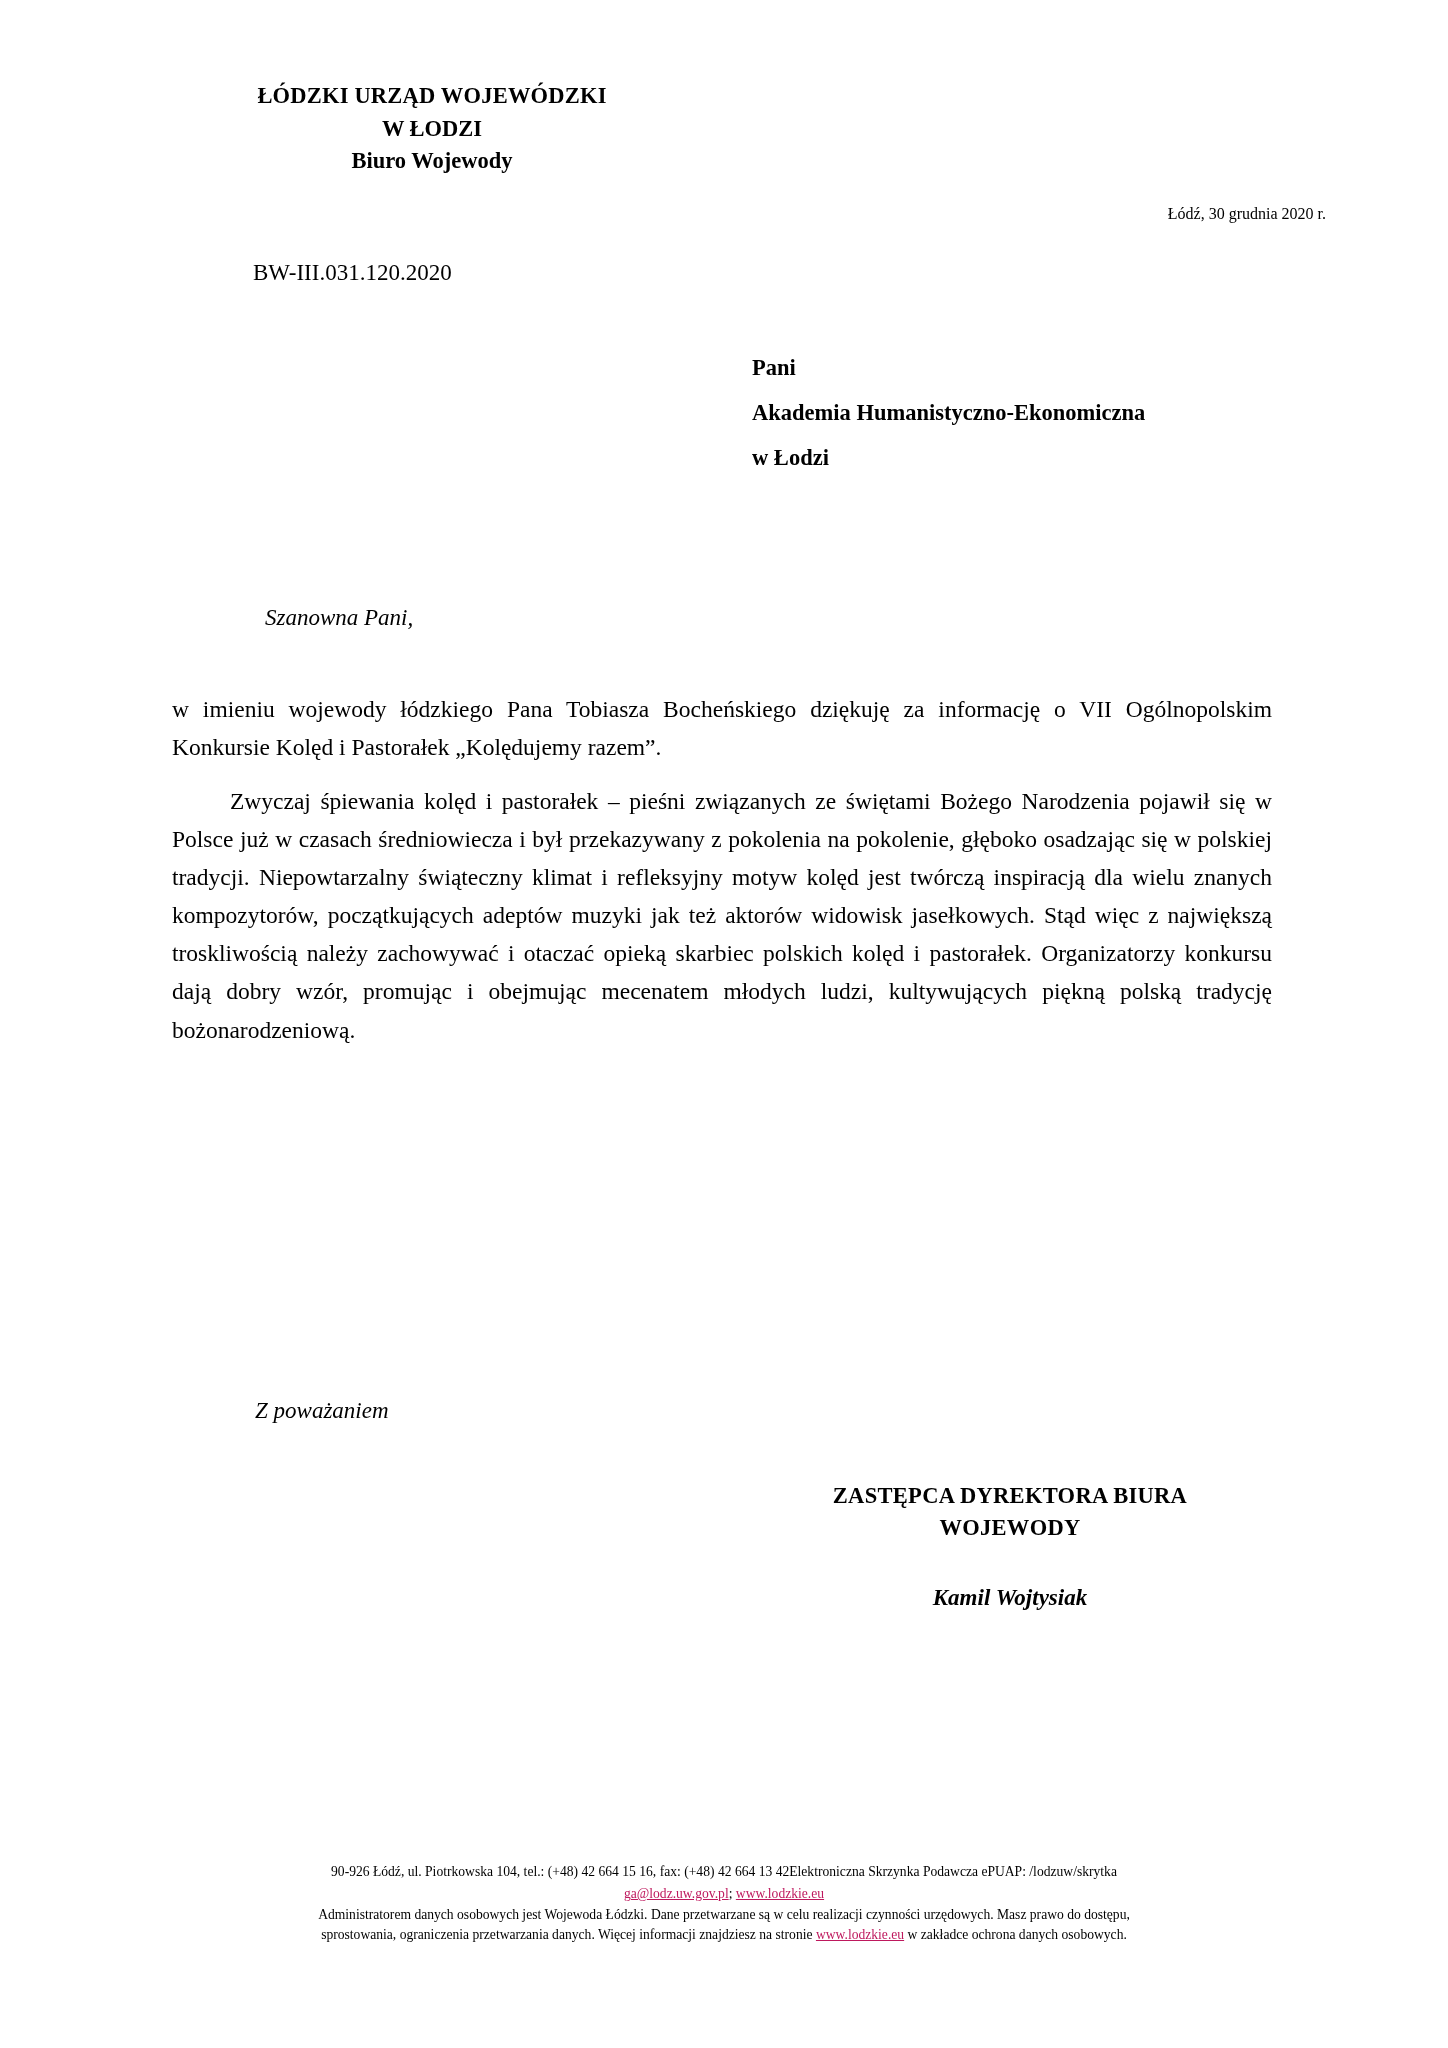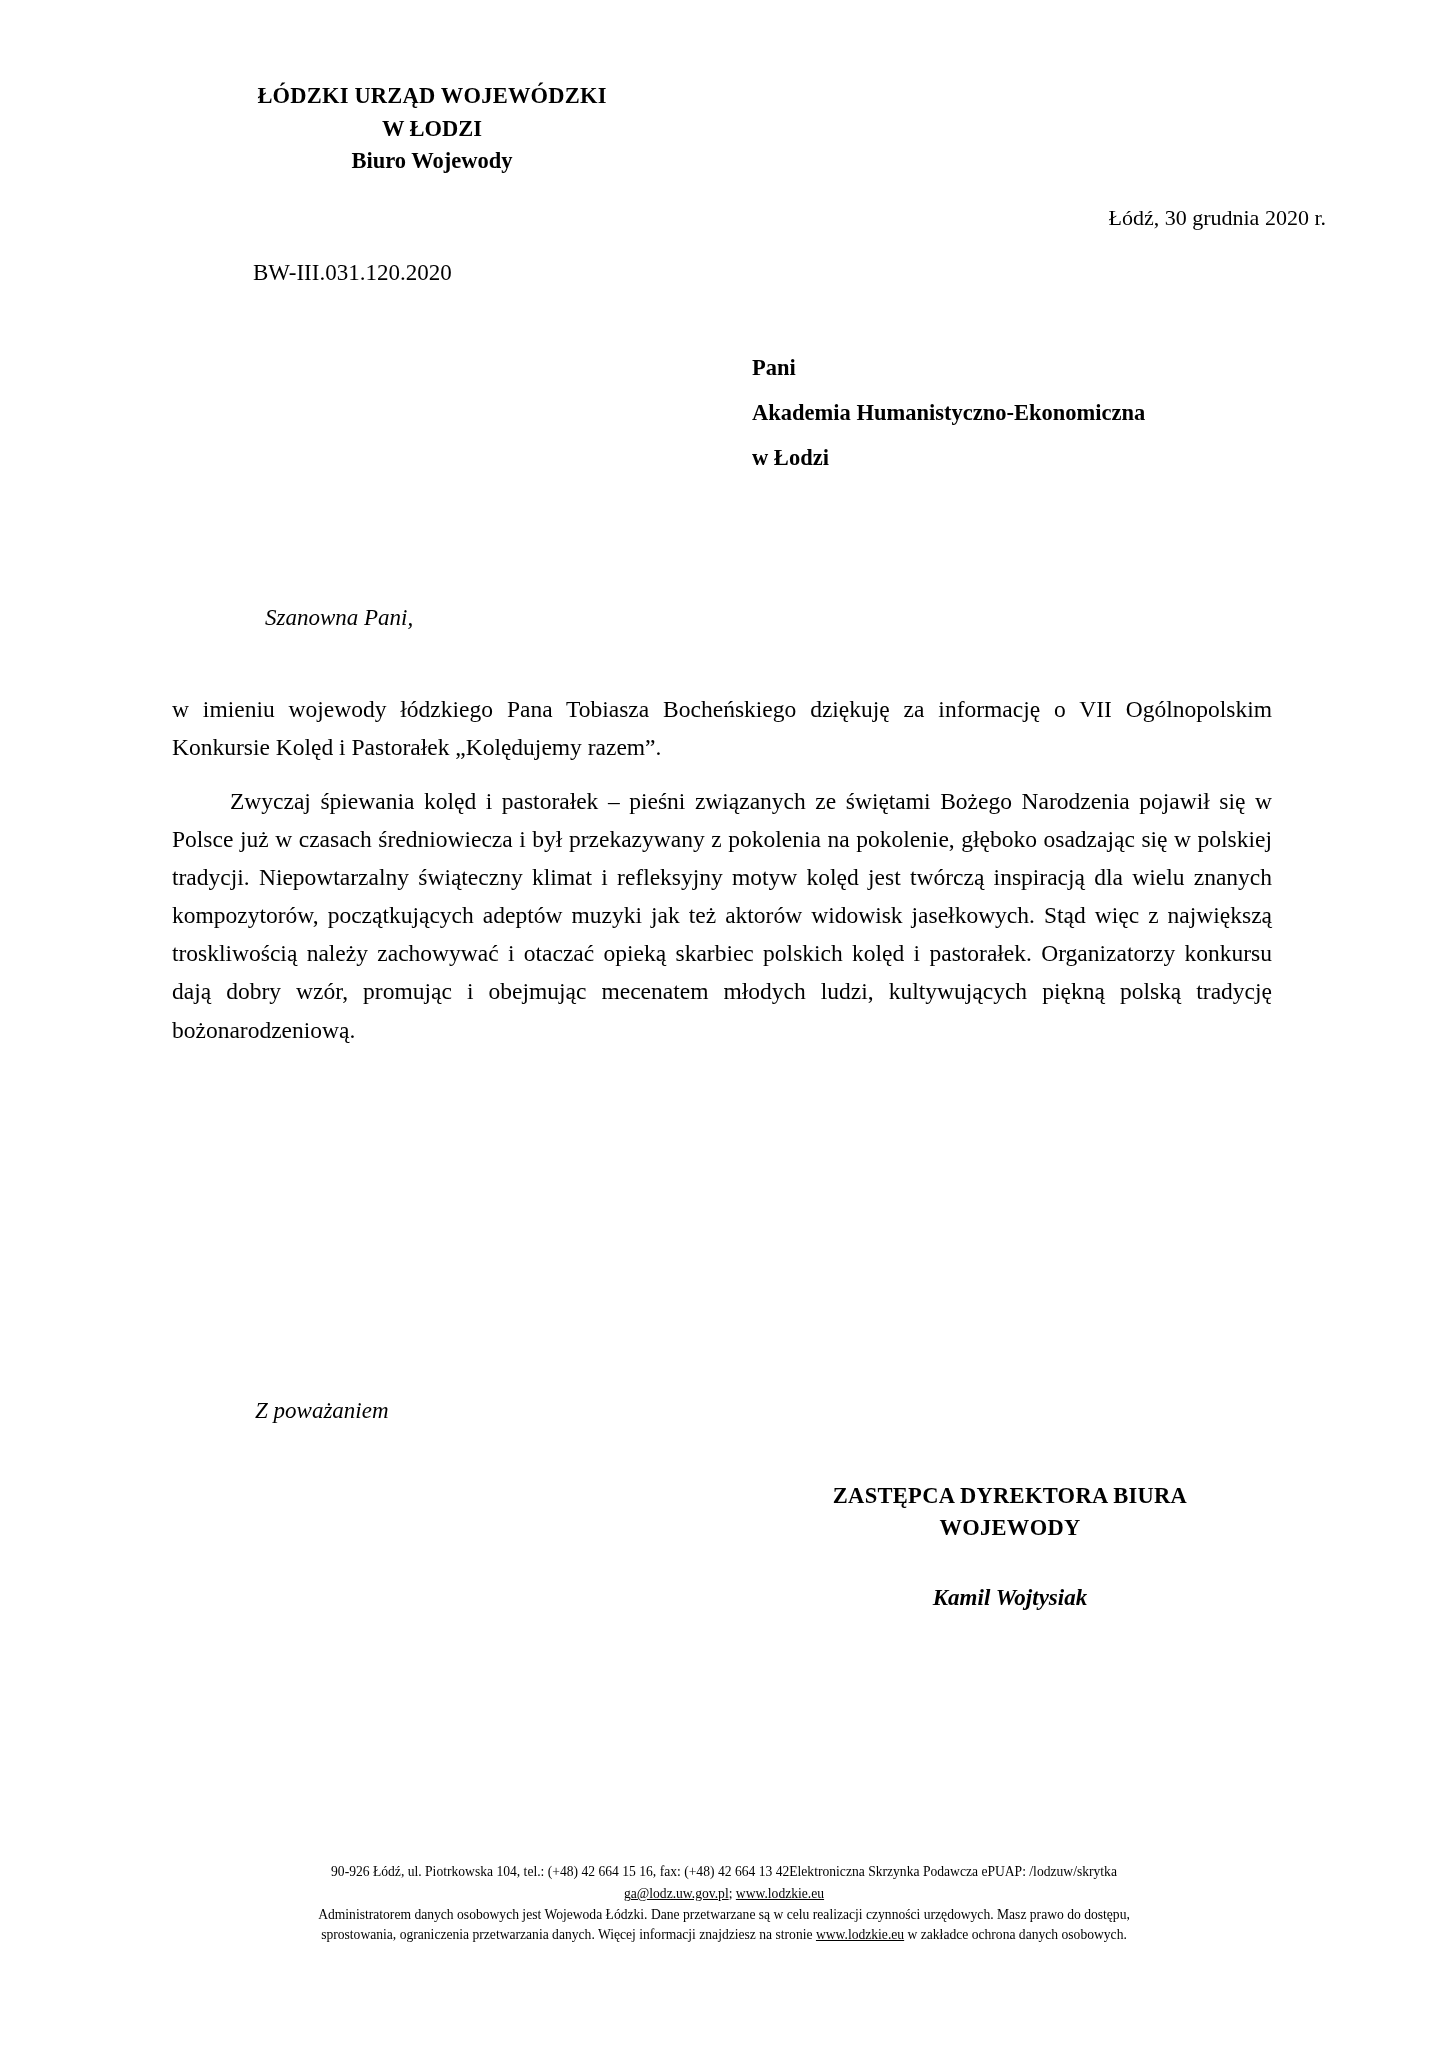--- a/index.html
+++ b/index.html
@@ -35,21 +35,21 @@
   }
   .letterhead .l1 { letter-spacing: .2px; }
   .letterhead .l2 { }
   .letterhead .l3 { }
 
   
   .place-date {
     position: absolute;
     right: 122px;
     top: 205px;
-    font-size: 22px;
+    font-size: 16px;
   }
 
   
   .ref-no {
     position: absolute;
     left: 253px;
     top: 260px;
     font-size: 23px;
   }
 
@@ -126,21 +126,21 @@
     left: 0;
     right: 0;
     top: 1862px;
     text-align: center;
     font-size: 13.6px;
     line-height: 1.5;
     color: #000;
   }
   .footer .f1 { font-weight: bold; }
   .footer a, .footer .link {
-    color: #000000;
+    color: #be185d;
     text-decoration: underline;
   }
   .footer .f3 { margin-top: 2px; }
 </style>
 </head>
 <body>
 
 <div class="page">
 
   <div class="letterhead">

